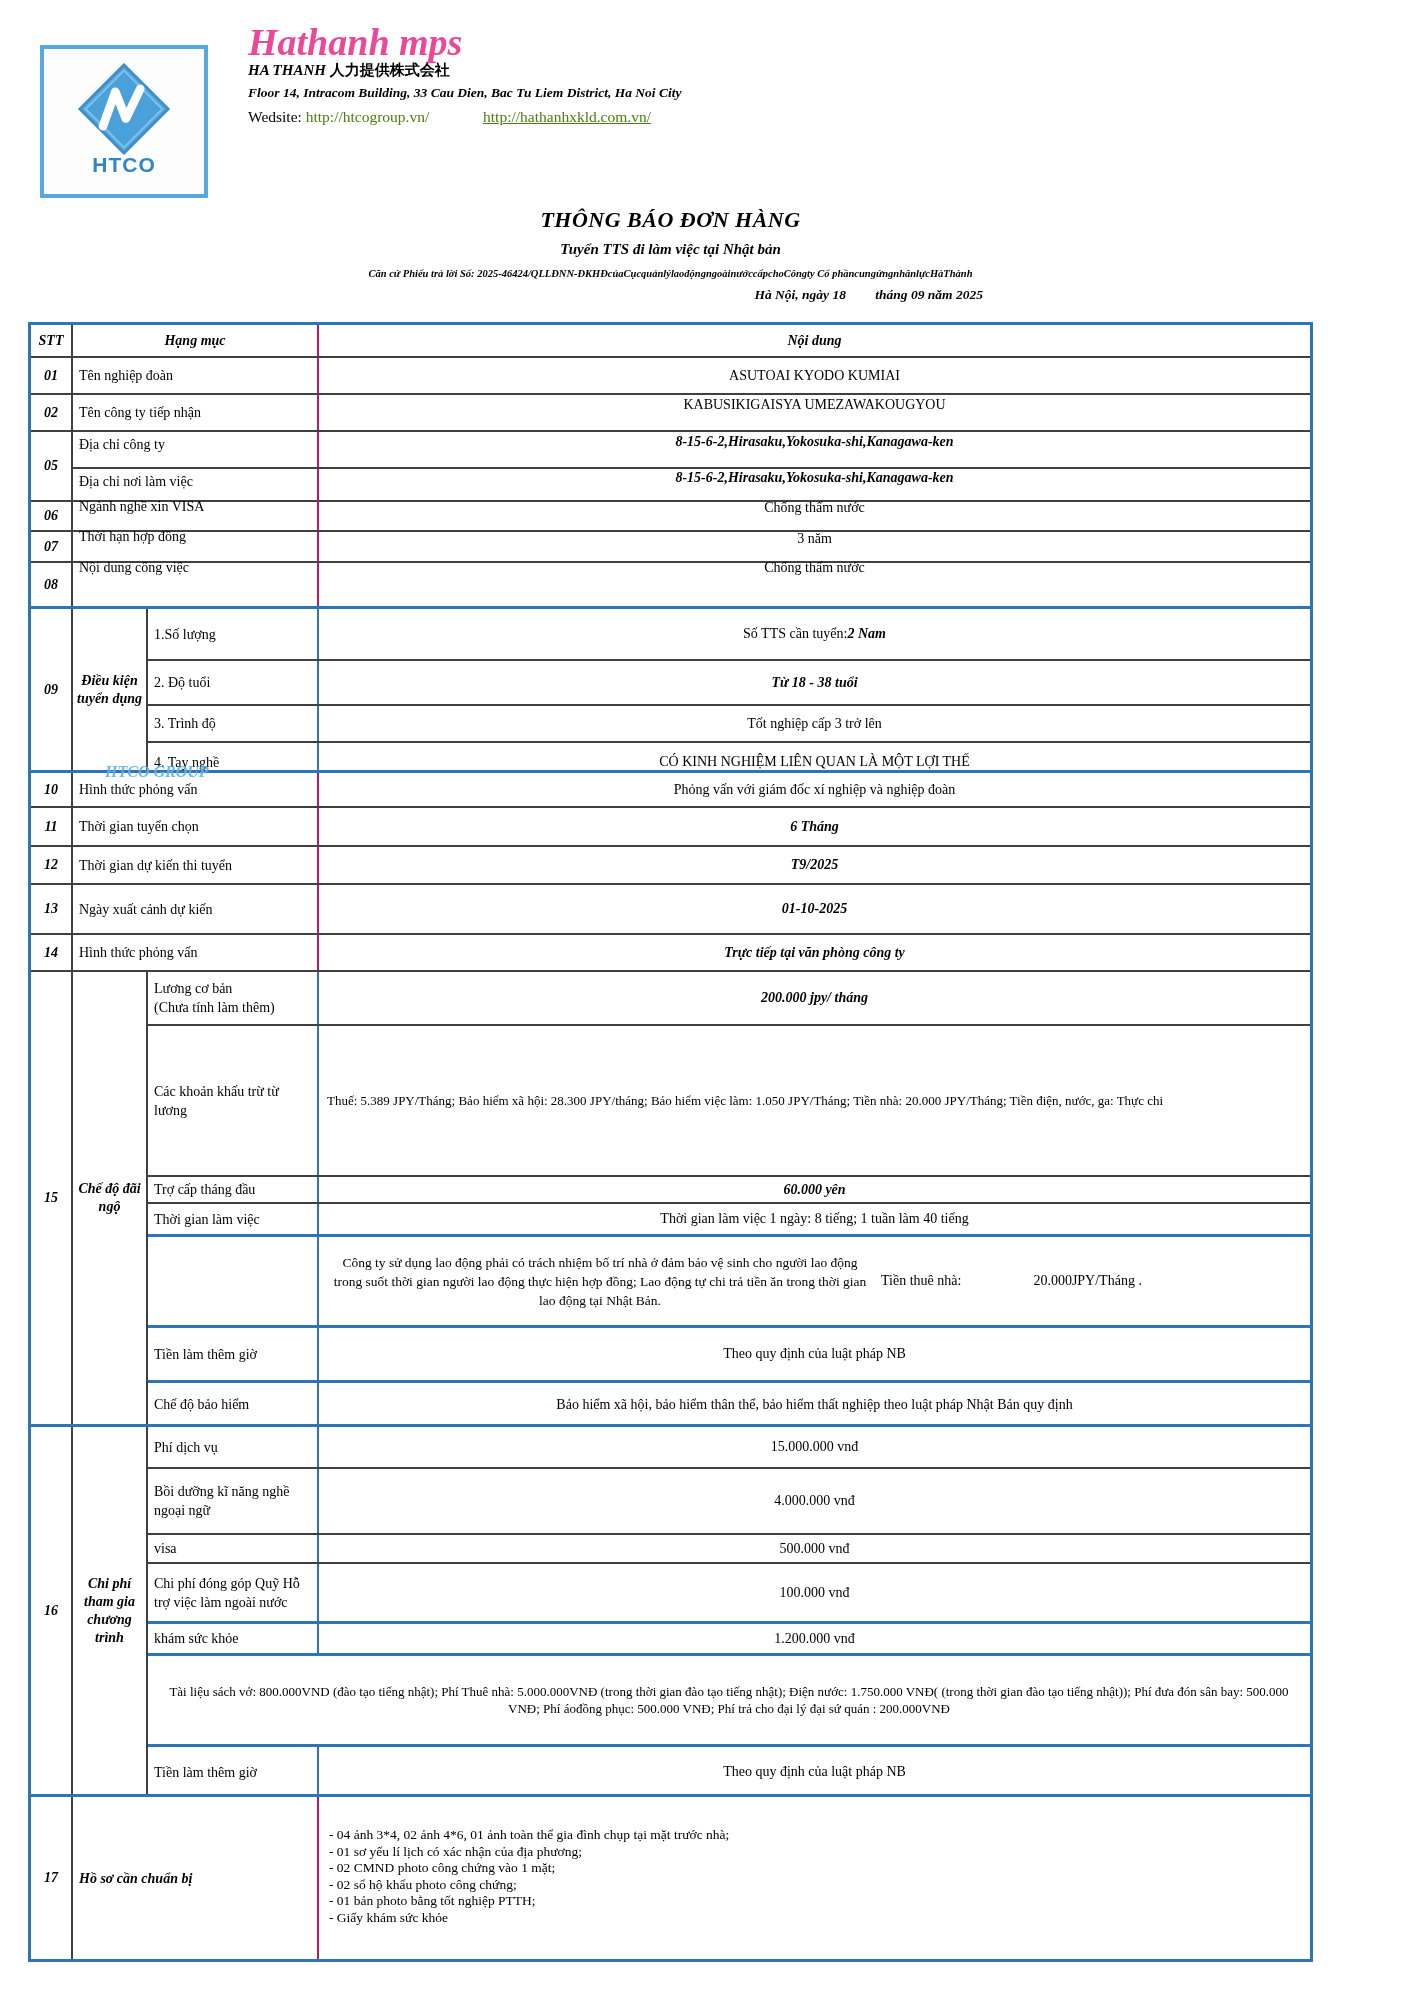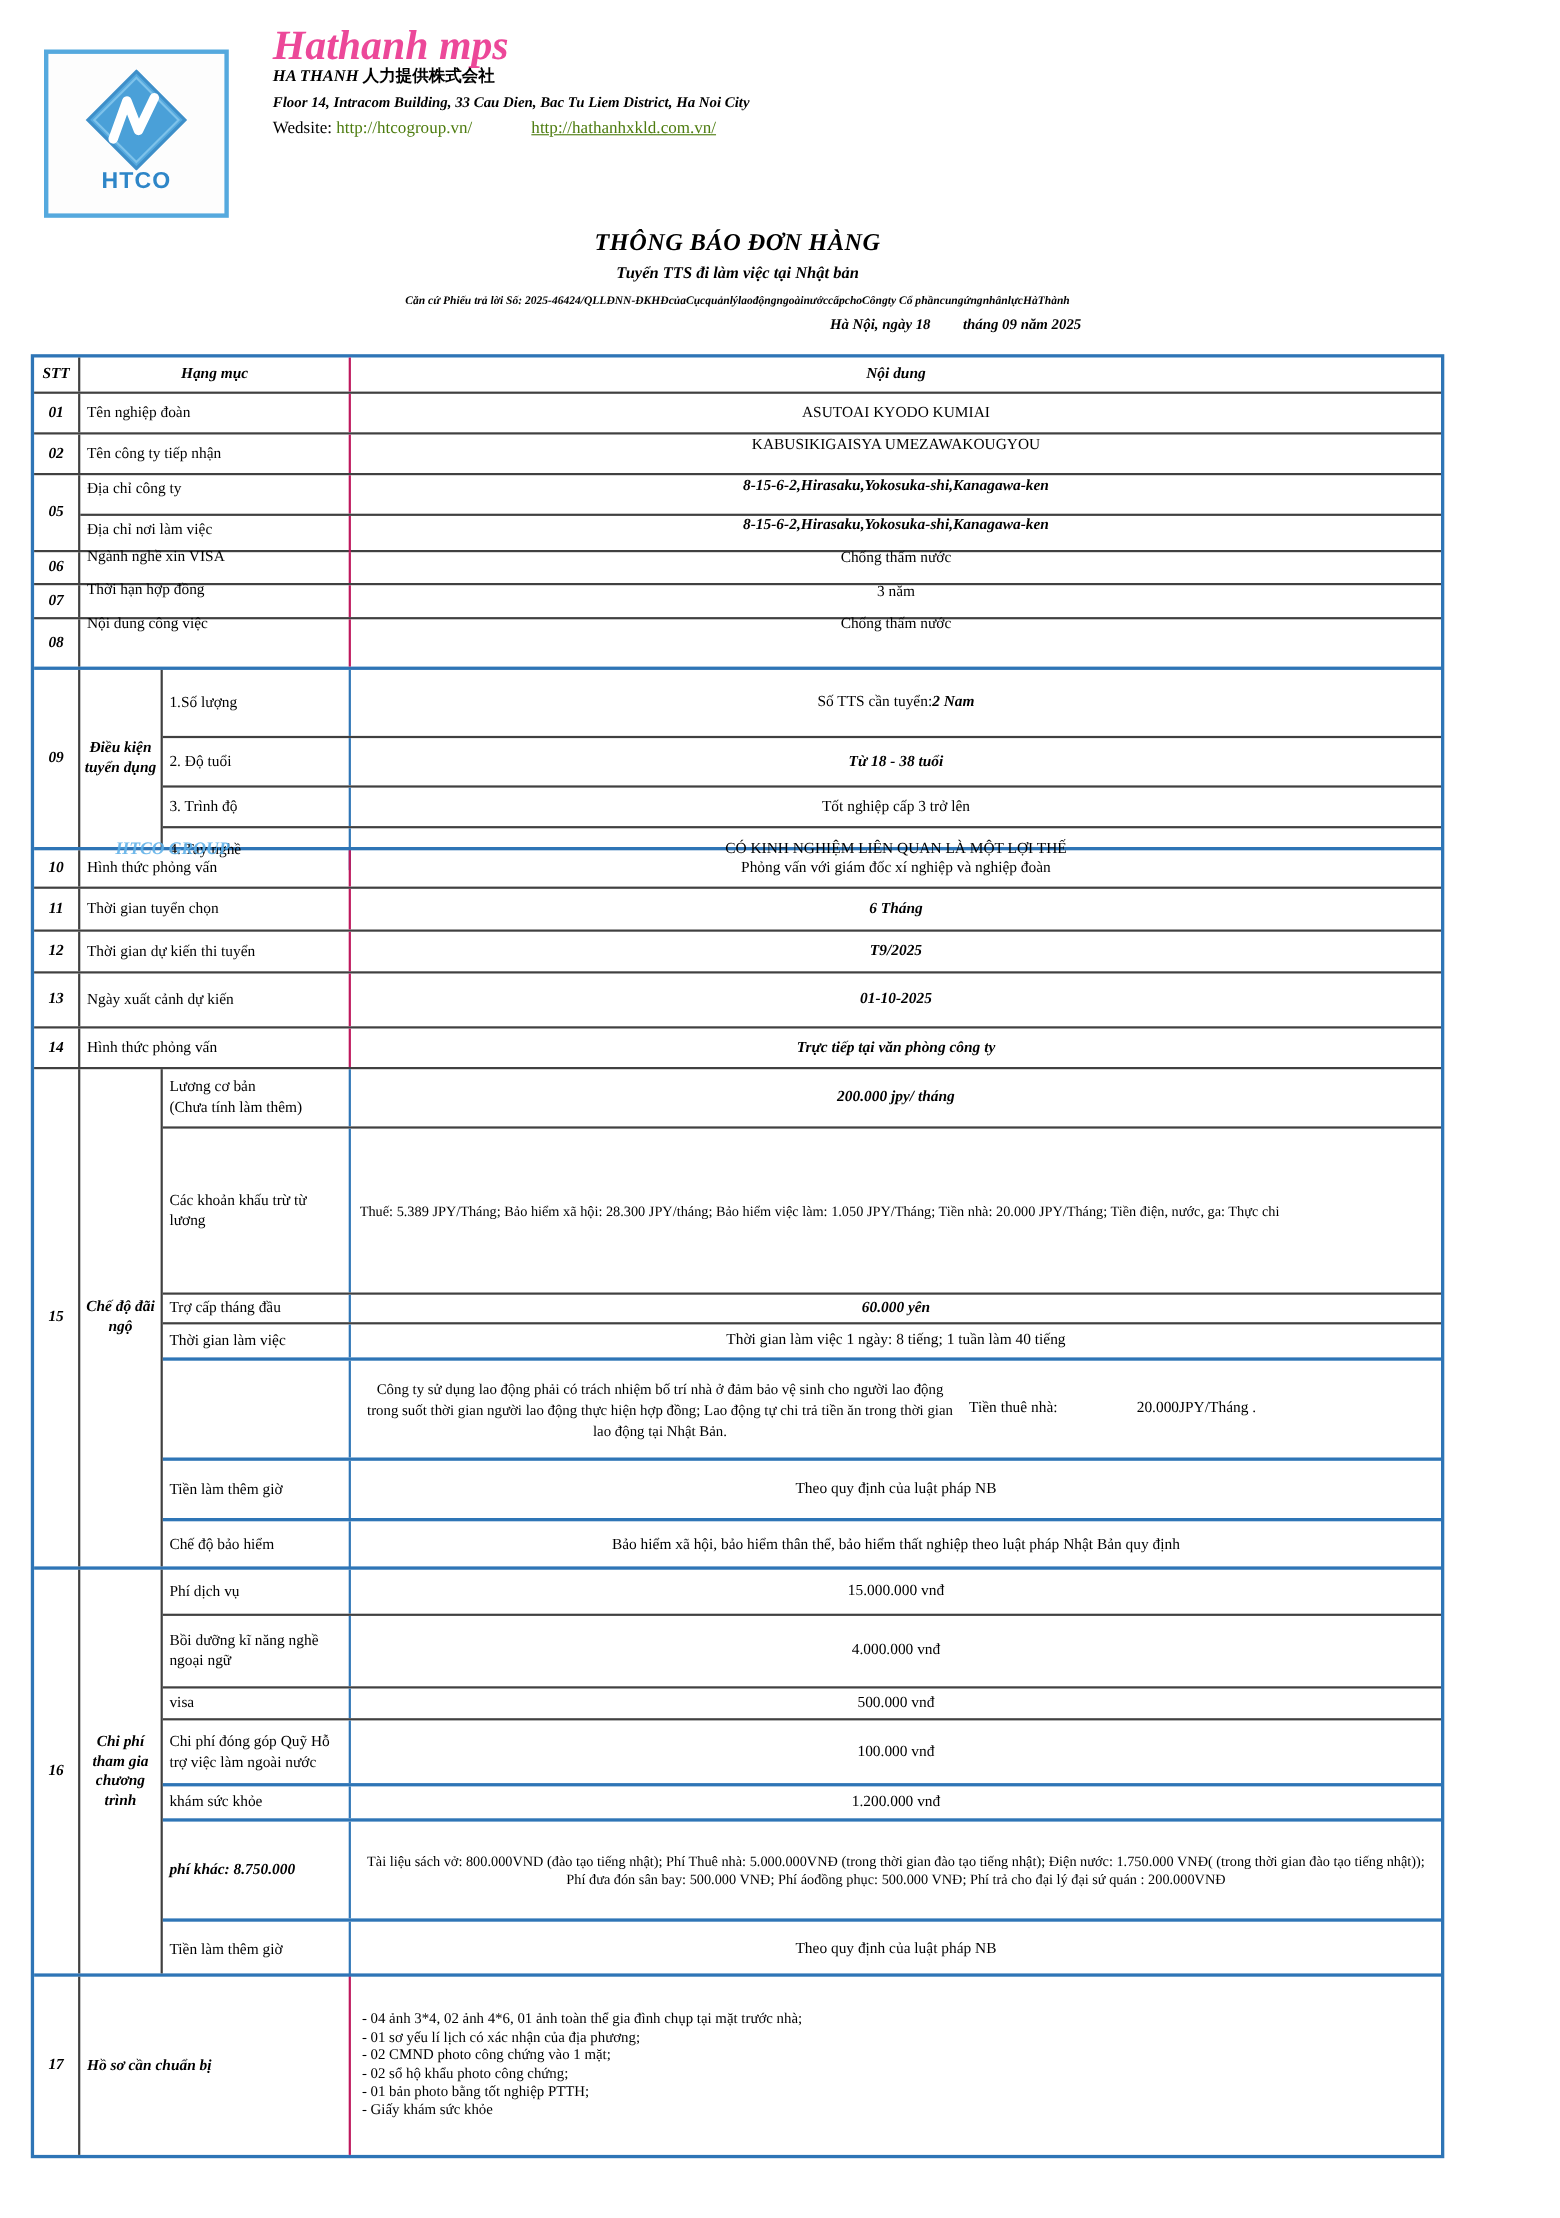--- a/index.html
+++ b/index.html
@@ -178,21 +178,21 @@
       </div>
     <div class="c-value topalign">
         <span class="lift">Chống thấm nước</span>
       </div>
   </div>
 
   <div class="section bt-b" style="height:164px">
     <div class="c-stt">09</div>
     <div class="c-group">Điều kiện tuyển dụng</div>
     <div class="subcol">
-      <div class="subrow" style="height:60px">
+      <div class="subrow" style="height:50px">
         <div class="c-sub">1.Số lượng</div>
         <div class="c-value">
           <span>Số TTS cần tuyển: </span>
             <span class="bi">2 Nam</span>
         </div>
       </div>
       <div class="subrow bt-k" style="height:45px">
         <div class="c-sub">2. Độ tuổi</div>
         <div class="c-value bi">Từ 18 - 38 tuổi</div>
       </div>
@@ -301,21 +301,20 @@
       </div>
       <div class="subrow bt-k" style="height:59px">
         <div class="c-sub">Chi phí đóng góp Quỹ Hỗ trợ việc làm ngoài nước</div>
         <div class="c-value">100.000 vnđ</div>
       </div>
       <div class="subrow bt-b" style="height:32px">
         <div class="c-sub">khám sức khỏe</div>
         <div class="c-value">1.200.000 vnđ</div>
       </div>
       <div class="subrow bt-b" style="height:91px">
-        <div class="c-sub bi">phí khác: 8.750.000</div>
         <div class="c-value small13">Tài liệu sách vở: 800.000VND (đào tạo tiếng nhật); Phí Thuê nhà: 5.000.000VNĐ (trong thời gian đào tạo tiếng nhật); Điện nước: 1.750.000 VNĐ( (trong thời gian đào tạo tiếng nhật)); Phí đưa đón sân bay: 500.000 VNĐ; Phí áođồng phục: 500.000 VNĐ; Phí trả cho đại lý đại sứ quán : 200.000VNĐ</div>
       </div>
       <div class="subrow bt-b" style="height:53px">
         <div class="c-sub">Tiền làm thêm giờ</div>
         <div class="c-value">Theo quy định của luật pháp NB</div>
       </div>
     </div>
   </div>
 
   <div class="row bt-b" style="height:165px">

